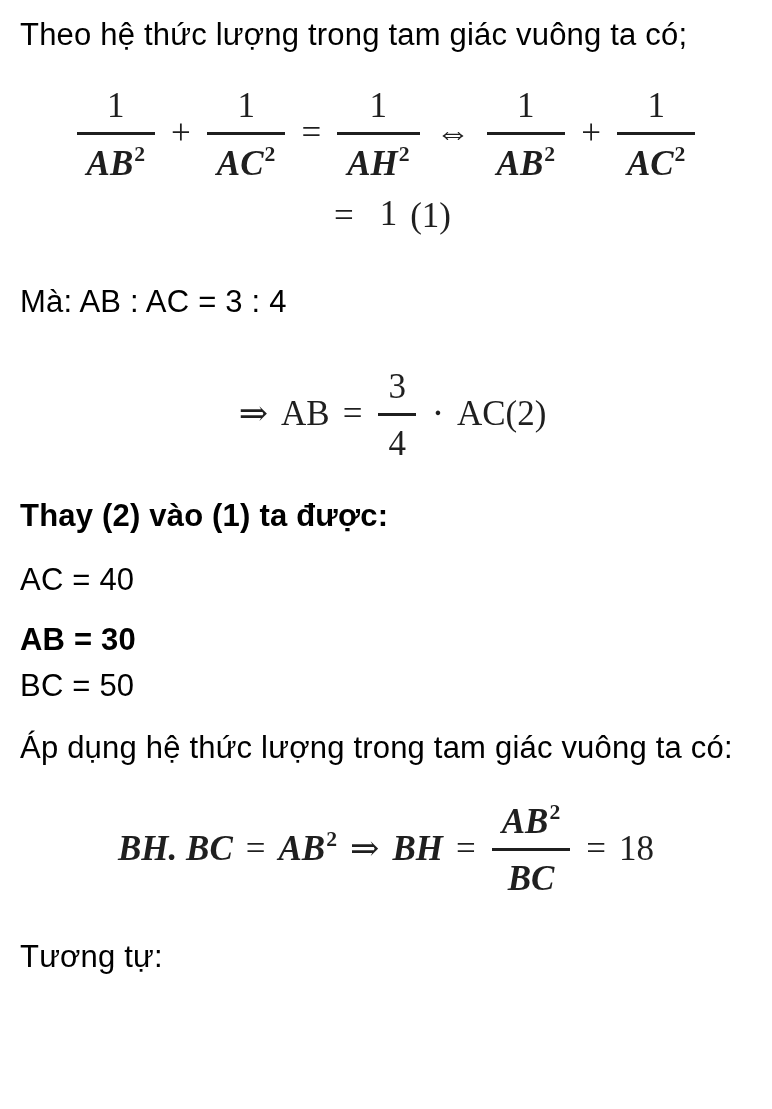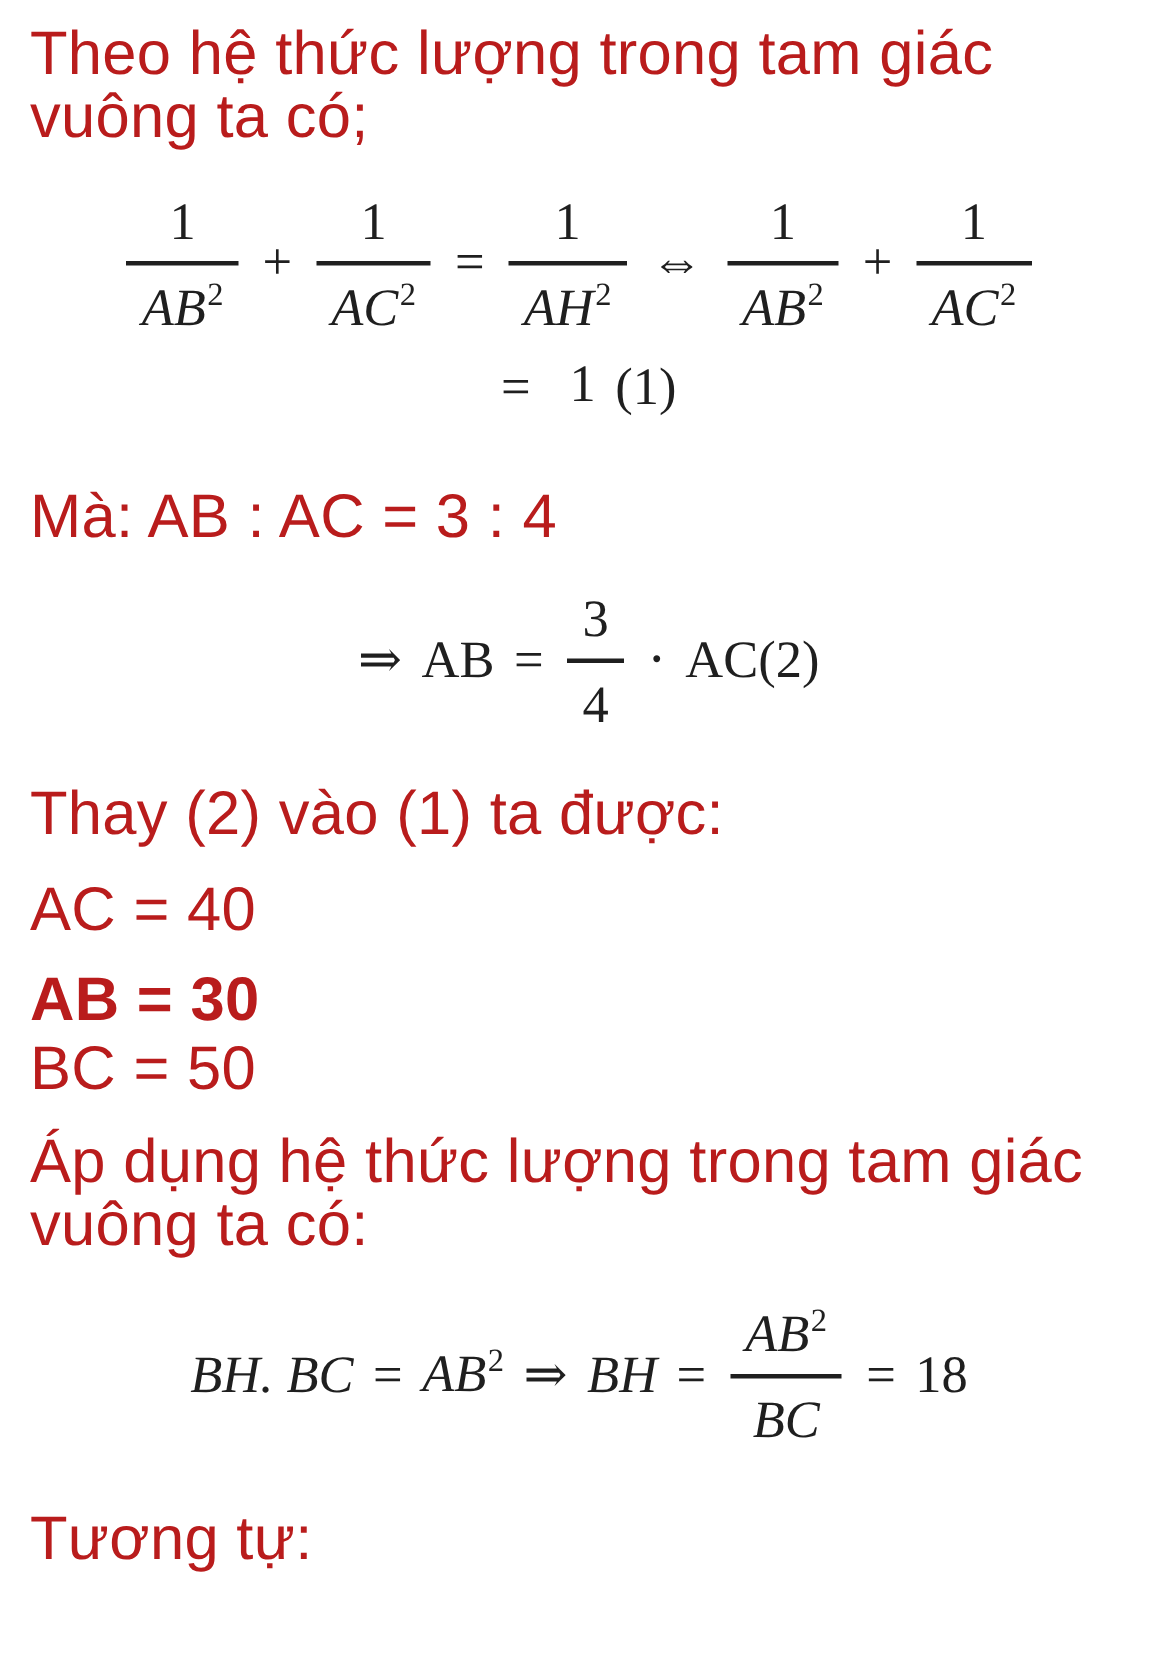--- a/index.html
+++ b/index.html
@@ -11,39 +11,39 @@
     font-family: "Liberation Sans", "DejaVu Sans", sans-serif;
     color: #3d3d3d;
   }
   .doc {
     width: 772px;
     height: 1109px;
     padding: 14px 20px 0 20px;
     background: #ffffff;
   }
   .para {
-    font-size: 41px;
+    font-size: 31px;
     line-height: 42px;
-    color: #b91c1c;
+    color: #000000;
     letter-spacing: 0.2px;
   }
   
   .eq {
     font-family: "Liberation Serif", "DejaVu Serif", serif;
     color: #1f1f1f;
     font-size: 35px;
     text-align: center;
     line-height: 1.15;
     white-space: nowrap;
   }
   .eq .tok {
     display: inline-block;
     vertical-align: middle;
   }
-  .eq .it { font-style: italic; }
+  .eq .it { font-style: italic; font-weight: bold; }
   .eq .op { margin: 0 13px; }
   .eq .frac {
     display: inline-block;
     vertical-align: middle;
     text-align: center;
     margin: 0 3px;
   }
   .eq .frac .num {
     display: block;
     padding: 2px 10px 7px 10px;
@@ -60,22 +60,22 @@
     font-style: normal;
     position: relative;
     top: -0.05em;
     vertical-align: super;
     margin-left: 1px;
   }
   
   .mt-eq1a { margin-top: 26px; }
   .mt-eq1b { margin-top: 6px;  }
   .mt-ratio { margin-top: 40px; }
-  .mt-eq2  { margin-top: 24px; }
-  .mt-subst { margin-top: 30px; }
+  .mt-eq2  { margin-top: 40px; }
+  .mt-subst { margin-top: 30px; font-weight: bold; }
   .mt-ac   { margin-top: 22px; }
   .mt-ab   { margin-top: 18px; font-weight: bold; }
   .mt-pytago { margin-top: 14px; }
   .mt-bc   { margin-top: 4px; }
   .mt-apply { margin-top: 20px; }
   .mt-eq3  { margin-top: 28px; }
   .mt-similar { margin-top: 36px; }
 </style>
 </head>
 <body>

